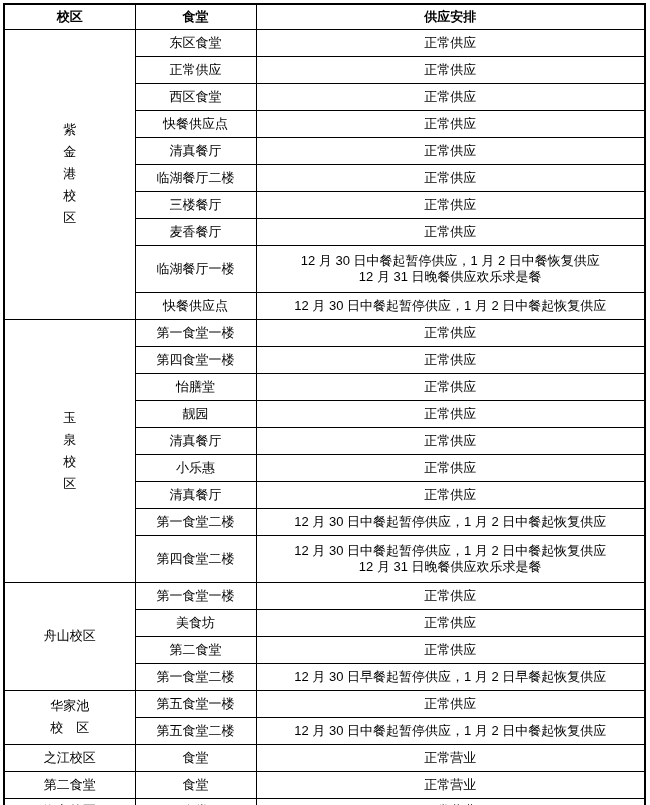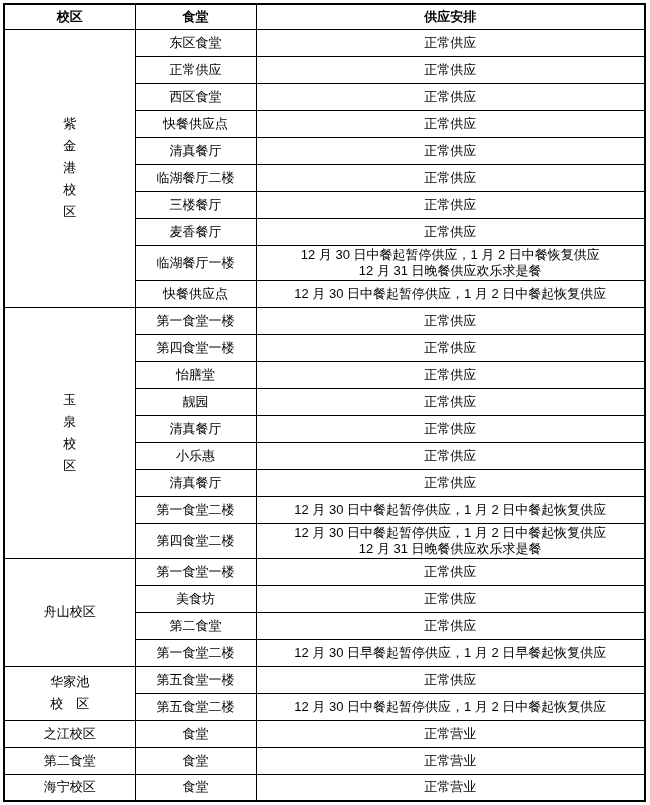--- a/index.html
+++ b/index.html
@@ -35,21 +35,21 @@
   .schedule th { font-weight: bold; }
   td.campus {
     white-space: pre-line;
     line-height: 22px;
   }
   td.hall { }
   td.supply { }
   td.multi {
     white-space: pre-line;
     line-height: 16px;
-    padding: 1px 2px;
+    padding: 7px 2px;
   }
   col.c1 { width: 131px; }
   col.c2 { width: 121px; }
 </style>
 </head>
 <body>
 
 <div class="page">
   <table class="schedule">
     <colgroup>

